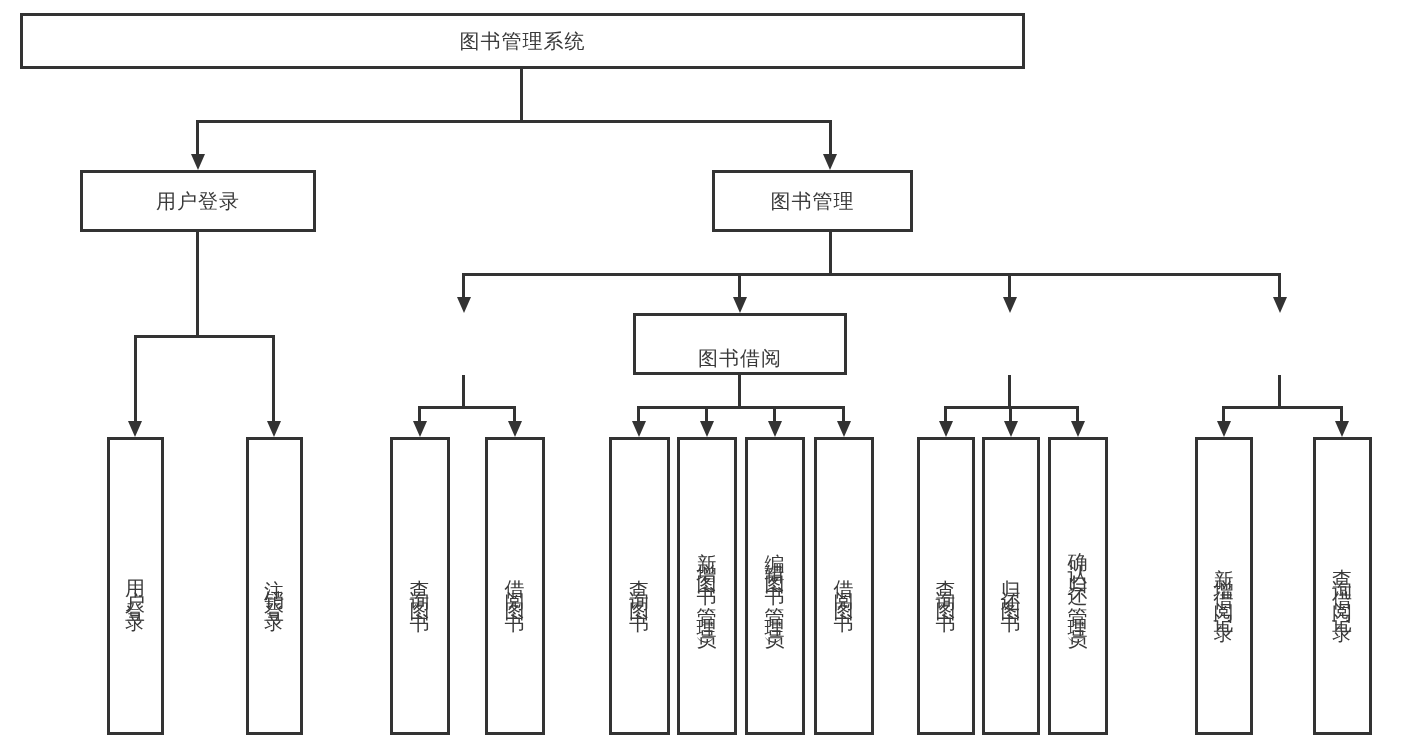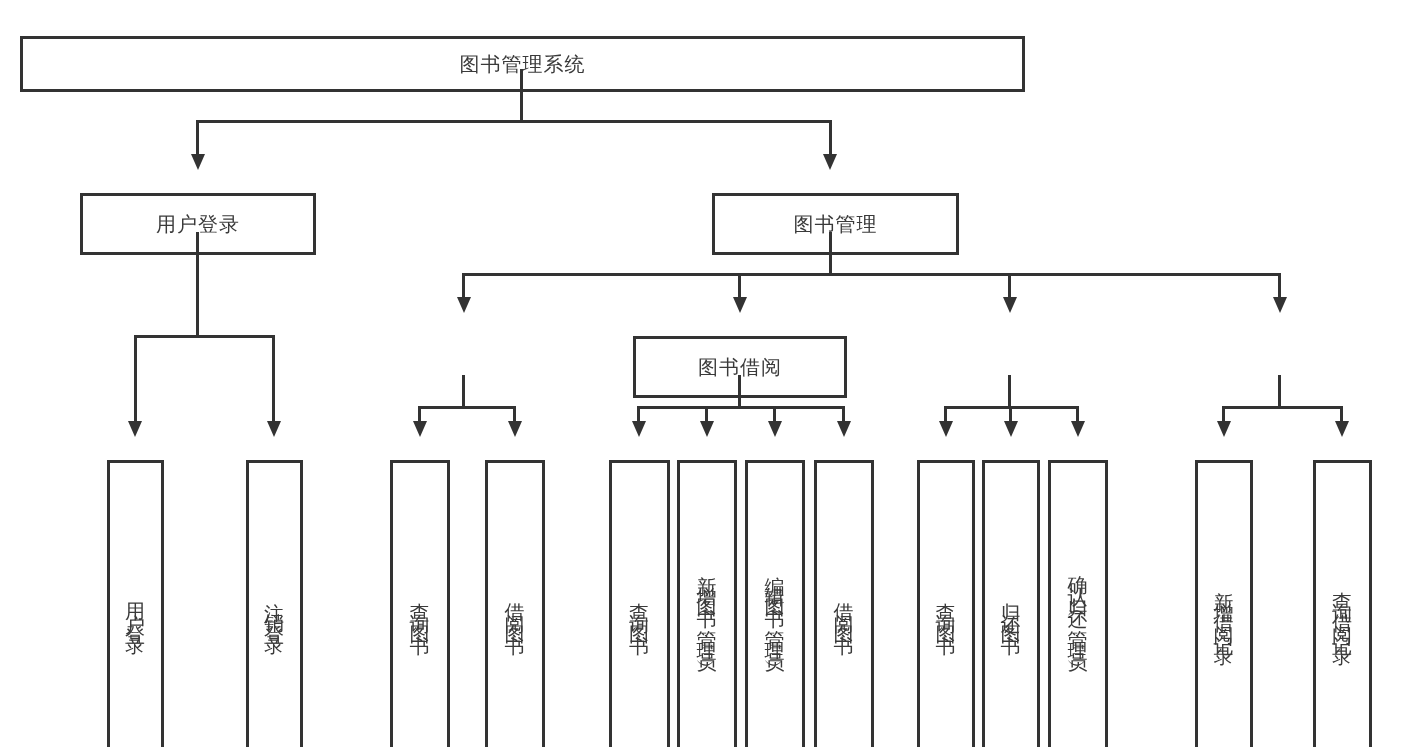--- a/index.html
+++ b/index.html
@@ -18,21 +18,20 @@
   .node {
     position: absolute;
     background: #ffffff;
     border: 3px solid #333333;
     display: flex;
     align-items: center;
     justify-content: center;
     font-size: 20px;
     color: #3a3a3a;
     letter-spacing: 1px;
-    margin-top: 23px;
   }
   .node .vtext {
     writing-mode: vertical-rl;
     letter-spacing: 11px;
     line-height: 1;
     font-size: 20px;
     white-space: nowrap;
   }
   .hline, .vline {
     position: absolute;
@@ -72,21 +71,21 @@
     <div class="hline" style="left:196px; top:120px; width:636px;"></div>
     <div class="vline" style="left:196px; top:120px; height:36px;"></div>
     <div class="arrow" style="left:191px; top:154px;"></div>
     <div class="vline" style="left:829px; top:120px; height:36px;"></div>
     <div class="arrow" style="left:823px; top:154px;"></div>
   </div>
 
   <div class="node" style="left:80px; top:170px; width:236px; height:62px;">
     <span>用户登录</span>
   </div>
-  <div class="node" style="left:712px; top:170px; width:247px; height:62px;">
+  <div class="node" style="left:712px; top:170px; width:201px; height:62px;">
     <span>图书管理</span>
   </div>
 
   <div>
     <div class="vline" style="left:196px; top:232px; height:103px;"></div>
     <div class="hline" style="left:134px; top:335px; width:141px;"></div>
     <div class="vline" style="left:134px; top:335px; height:88px;"></div>
     <div class="arrow" style="left:128px; top:421px;"></div>
     <div class="vline" style="left:272px; top:335px; height:88px;"></div>
     <div class="arrow" style="left:267px; top:421px;"></div>
@@ -98,21 +97,21 @@
     <div class="vline" style="left:462px;  top:273px; height:26px;"></div>
     <div class="arrow" style="left:457px;  top:297px;"></div>
     <div class="vline" style="left:738px;  top:273px; height:26px;"></div>
     <div class="arrow" style="left:733px;  top:297px;"></div>
     <div class="vline" style="left:1008px; top:273px; height:26px;"></div>
     <div class="arrow" style="left:1003px; top:297px;"></div>
     <div class="vline" style="left:1278px; top:273px; height:26px;"></div>
     <div class="arrow" style="left:1273px; top:297px;"></div>
   </div>
 
-  <div class="node" style="left:633px; top:313px; width:214px; height:62px;">
+  <div class="node" style="left:633px; top:313px; width:214px; height:62px;align-items:flex-end;">
     <span>图书借阅</span>
   </div>
 
   <div>
     <div class="vline" style="left:462px; top:375px; height:31px;"></div>
     <div class="hline" style="left:418px; top:406px; width:98px;"></div>
     <div class="vline" style="left:418px; top:406px; height:17px;"></div>
     <div class="arrow" style="left:413px; top:421px;"></div>
     <div class="vline" style="left:513px; top:406px; height:17px;"></div>
     <div class="arrow" style="left:508px; top:421px;"></div>

